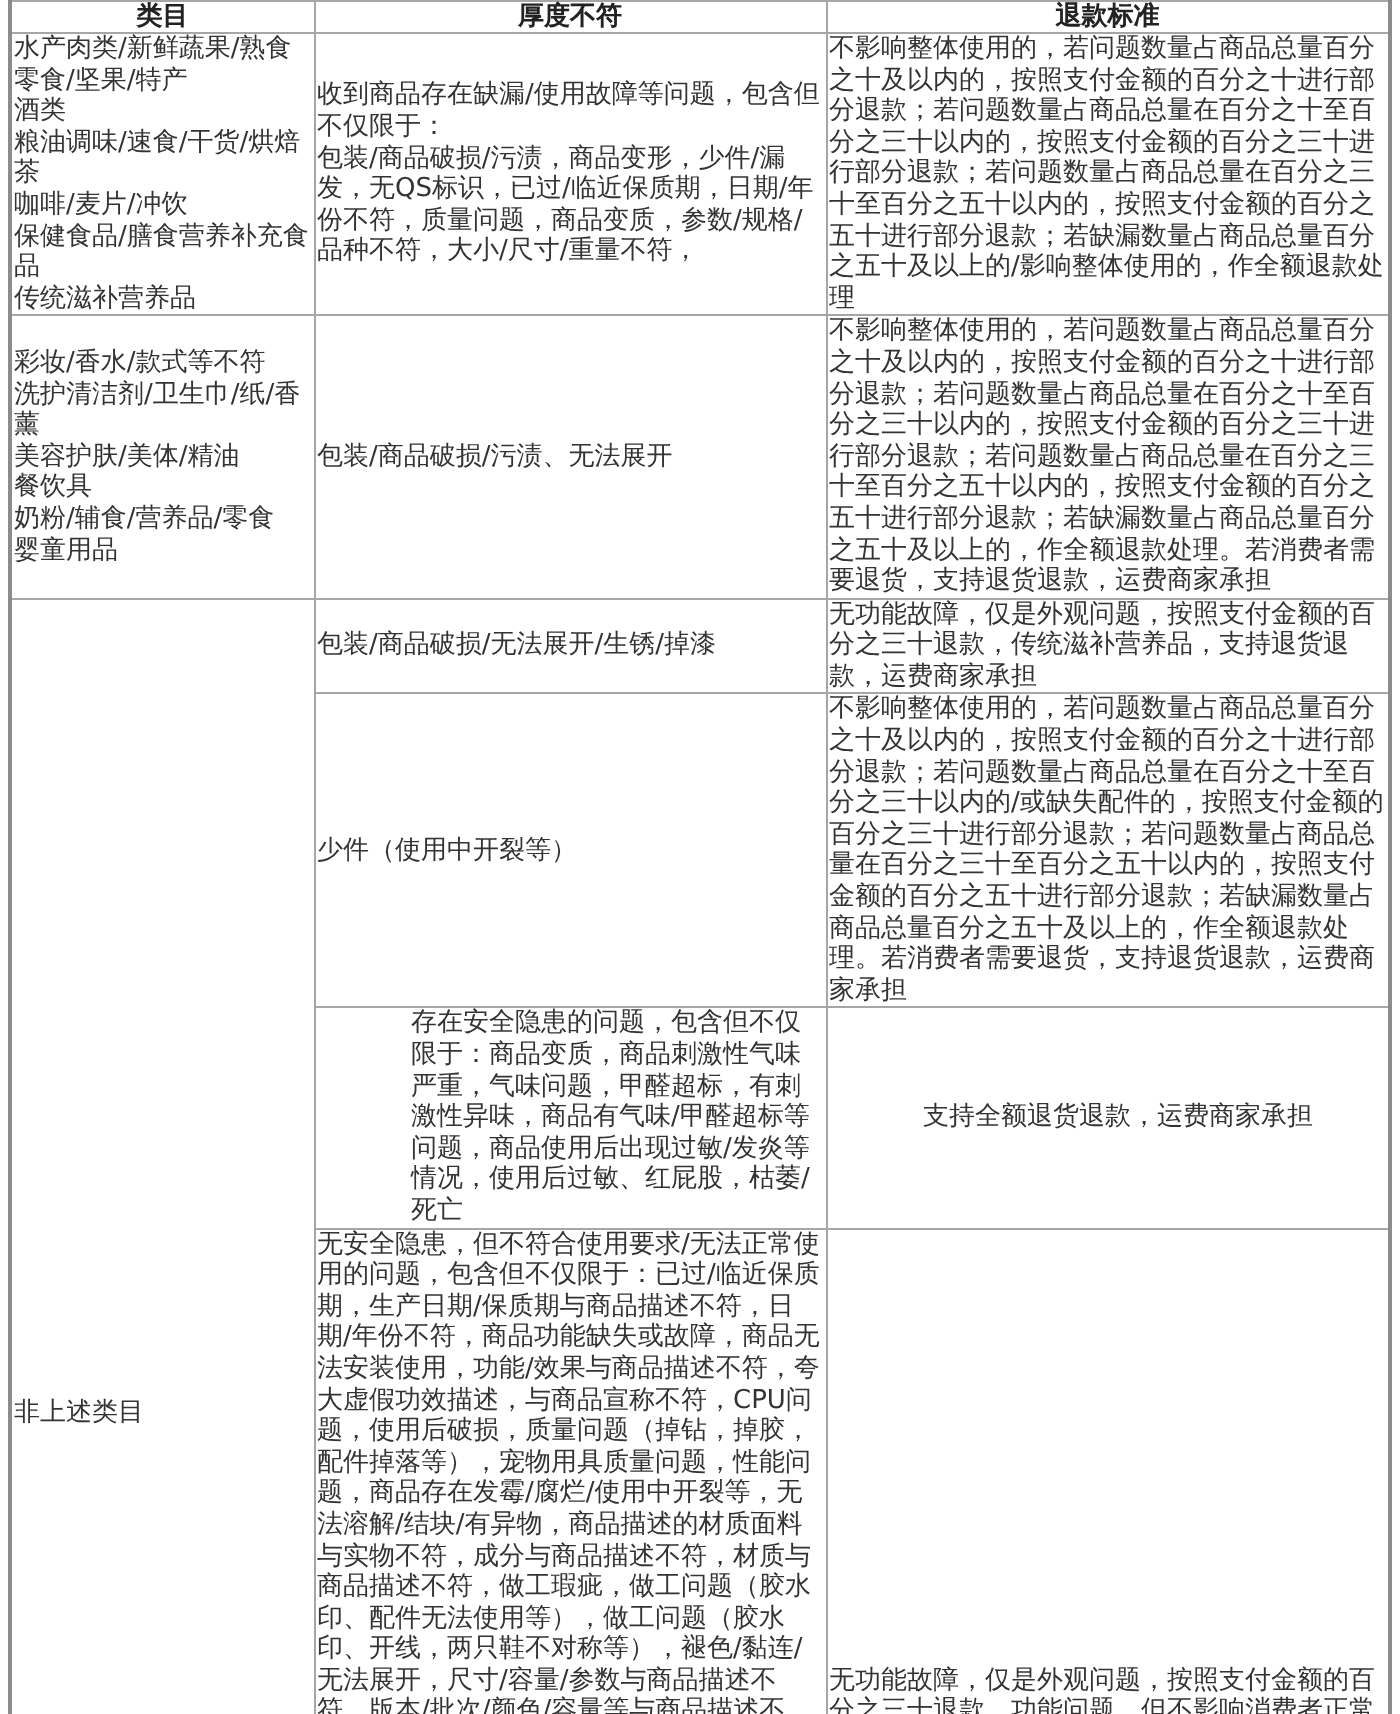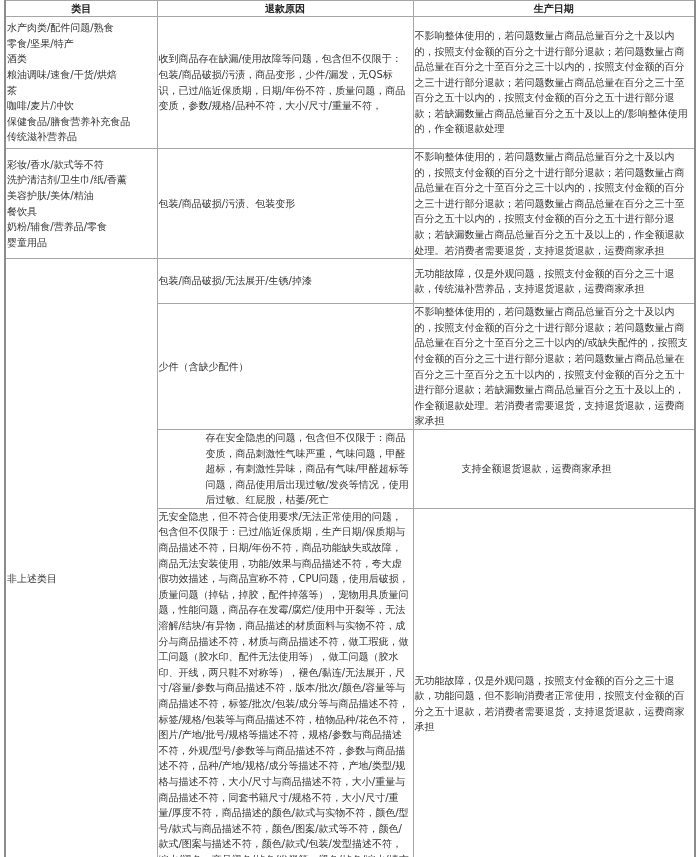--- a/index.html
+++ b/index.html
@@ -7,21 +7,21 @@
   table.refund {
     position: absolute; left: 4px; top: 0px;
     border-collapse: collapse; table-layout: fixed;
     width: 692px;
     border-left: 2px solid #8c8c8c;
     border-right: 2px solid #8c8c8c;
     border-bottom: 2px solid #8c8c8c;
   }
   table.refund td, table.refund th {
     border: 1px solid #a6a6a6;
-    font-size: 10px; line-height: 15.6px;
+    font-size: 13px; line-height: 15.6px;
     padding: 0 1px; vertical-align: middle; text-align: left;
     white-space: pre-line; word-break: break-all;
     font-weight: normal; color: #333333;
   }
   table.refund th { text-align: center; font-weight: bold; height: 15px; line-height: 15px; color: #222; border-top: 1px solid #a6a6a6; }
   col.c1 { width: 152px; }
   col.c2 { width: 256px; }
   col.c3 { width: 282px; }
   tr.r1 td { height: 131px; }
   tr.r2 td { height: 108px; }
@@ -36,55 +36,55 @@
 
 <table class="refund">
   <colgroup>
       <col class="c1">
       <col class="c2">
       <col class="c3">
     </colgroup>
   <thead>
     <tr>
       <th>类目</th>
-      <th>退款原因</th>
-      <th>生产日期</th>
+      <th>厚度不符</th>
+      <th>退款标准</th>
     </tr>
   </thead>
   <tbody>
     <tr class="r1">
-      <td class="cat">水产肉类/配件问题/熟食
+      <td class="cat">水产肉类/新鲜蔬果/熟食
 零食/坚果/特产
 酒类
 粮油调味/速食/干货/烘焙
 茶
 咖啡/麦片/冲饮
 保健食品/膳食营养补充食品
 传统滋补营养品</td>
       <td>收到商品存在缺漏/使用故障等问题，包含但不仅限于：
 包装/商品破损/污渍，商品变形，少件/漏发，无QS标识，已过/临近保质期，日期/年份不符，质量问题，商品变质，参数/规格/品种不符，大小/尺寸/重量不符，</td>
       <td>不影响整体使用的，若问题数量占商品总量百分之十及以内的，按照支付金额的百分之十进行部分退款；若问题数量占商品总量在百分之十至百分之三十以内的，按照支付金额的百分之三十进行部分退款；若问题数量占商品总量在百分之三十至百分之五十以内的，按照支付金额的百分之五十进行部分退款；若缺漏数量占商品总量百分之五十及以上的/影响整体使用的，作全额退款处理</td>
     </tr>
     <tr class="r2">
       <td class="cat">彩妆/香水/款式等不符
 洗护清洁剂/卫生巾/纸/香薰
 美容护肤/美体/精油
 餐饮具
 奶粉/辅食/营养品/零食
 婴童用品</td>
-      <td>包装/商品破损/污渍、包装变形</td>
+      <td>包装/商品破损/污渍、无法展开</td>
       <td>不影响整体使用的，若问题数量占商品总量百分之十及以内的，按照支付金额的百分之十进行部分退款；若问题数量占商品总量在百分之十至百分之三十以内的，按照支付金额的百分之三十进行部分退款；若问题数量占商品总量在百分之三十至百分之五十以内的，按照支付金额的百分之五十进行部分退款；若缺漏数量占商品总量百分之五十及以上的，作全额退款处理。若消费者需要退货，支持退货退款，运费商家承担</td>
     </tr>
     <tr class="r3">
       <td class="cat" rowspan="4">非上述类目</td>
       <td>包装/商品破损/无法展开/生锈/掉漆</td>
       <td>无功能故障，仅是外观问题，按照支付金额的百分之三十退款，传统滋补营养品，支持退货退款，运费商家承担</td>
     </tr>
     <tr class="r4">
-      <td>少件（含缺少配件）</td>
+      <td>少件（使用中开裂等）</td>
       <td>不影响整体使用的，若问题数量占商品总量百分之十及以内的，按照支付金额的百分之十进行部分退款；若问题数量占商品总量在百分之十至百分之三十以内的/或缺失配件的，按照支付金额的百分之三十进行部分退款；若问题数量占商品总量在百分之三十至百分之五十以内的，按照支付金额的百分之五十进行部分退款；若缺漏数量占商品总量百分之五十及以上的，作全额退款处理。若消费者需要退货，支持退货退款，运费商家承担</td>
     </tr>
     <tr class="r5">
       <td>存在安全隐患的问题，包含但不仅限于：商品变质，商品刺激性气味严重，气味问题，甲醛超标，有刺激性异味，商品有气味/甲醛超标等问题，商品使用后出现过敏/发炎等情况，使用后过敏、红屁股，枯萎/死亡</td>
       <td>支持全额退货退款，运费商家承担</td>
     </tr>
     <tr class="r6">
       <td>无安全隐患，但不符合使用要求/无法正常使用的问题，包含但不仅限于：已过/临近保质期，生产日期/保质期与商品描述不符，日期/年份不符，商品功能缺失或故障，商品无法安装使用，功能/效果与商品描述不符，夸大虚假功效描述，与商品宣称不符，CPU问题，使用后破损，质量问题（掉钻，掉胶，配件掉落等），宠物用具质量问题，性能问题，商品存在发霉/腐烂/使用中开裂等，无法溶解/结块/有异物，商品描述的材质面料与实物不符，成分与商品描述不符，材质与商品描述不符，做工瑕疵，做工问题（胶水印、配件无法使用等），做工问题（胶水印、开线，两只鞋不对称等），褪色/黏连/无法展开，尺寸/容量/参数与商品描述不符，版本/批次/颜色/容量等与商品描述不符，标签/批次/包装/成分等与商品描述不符，标签/规格/包装等与商品描述不符，植物品种/花色不符，图片/产地/批号/规格等描述不符，规格/参数与商品描述不符，外观/型号/参数等与商品描述不符，参数与商品描述不符，品种/产地/规格/成分等描述不符，产地/类型/规格与描述不符，大小/尺寸与商品描述不符，大小/重量与商品描述不符，同套书籍尺寸/规格不符，大小/尺寸/重量/厚度不符，商品描述的颜色/款式与实物不符，颜色/型号/款式与商品描述不符，颜色/图案/款式等不符，颜色/款式/图案与描述不符，颜色/款式/包装/发型描述不符，缩水/褪色，商品褪色/掉色/发黑等，褪色/掉色/缩水/填充物少，功能缺失，部件/配件问题，屏幕存在花屏 / 黑屏 / 跳闪等问题，开线/走丝，</td>
       <td>无功能故障，仅是外观问题，按照支付金额的百分之三十退款，功能问题，但不影响消费者正常使用，按照支付金额的百分之五十退款，若消费者需要退货，支持退货退款，运费商家承担</td>
     </tr>

